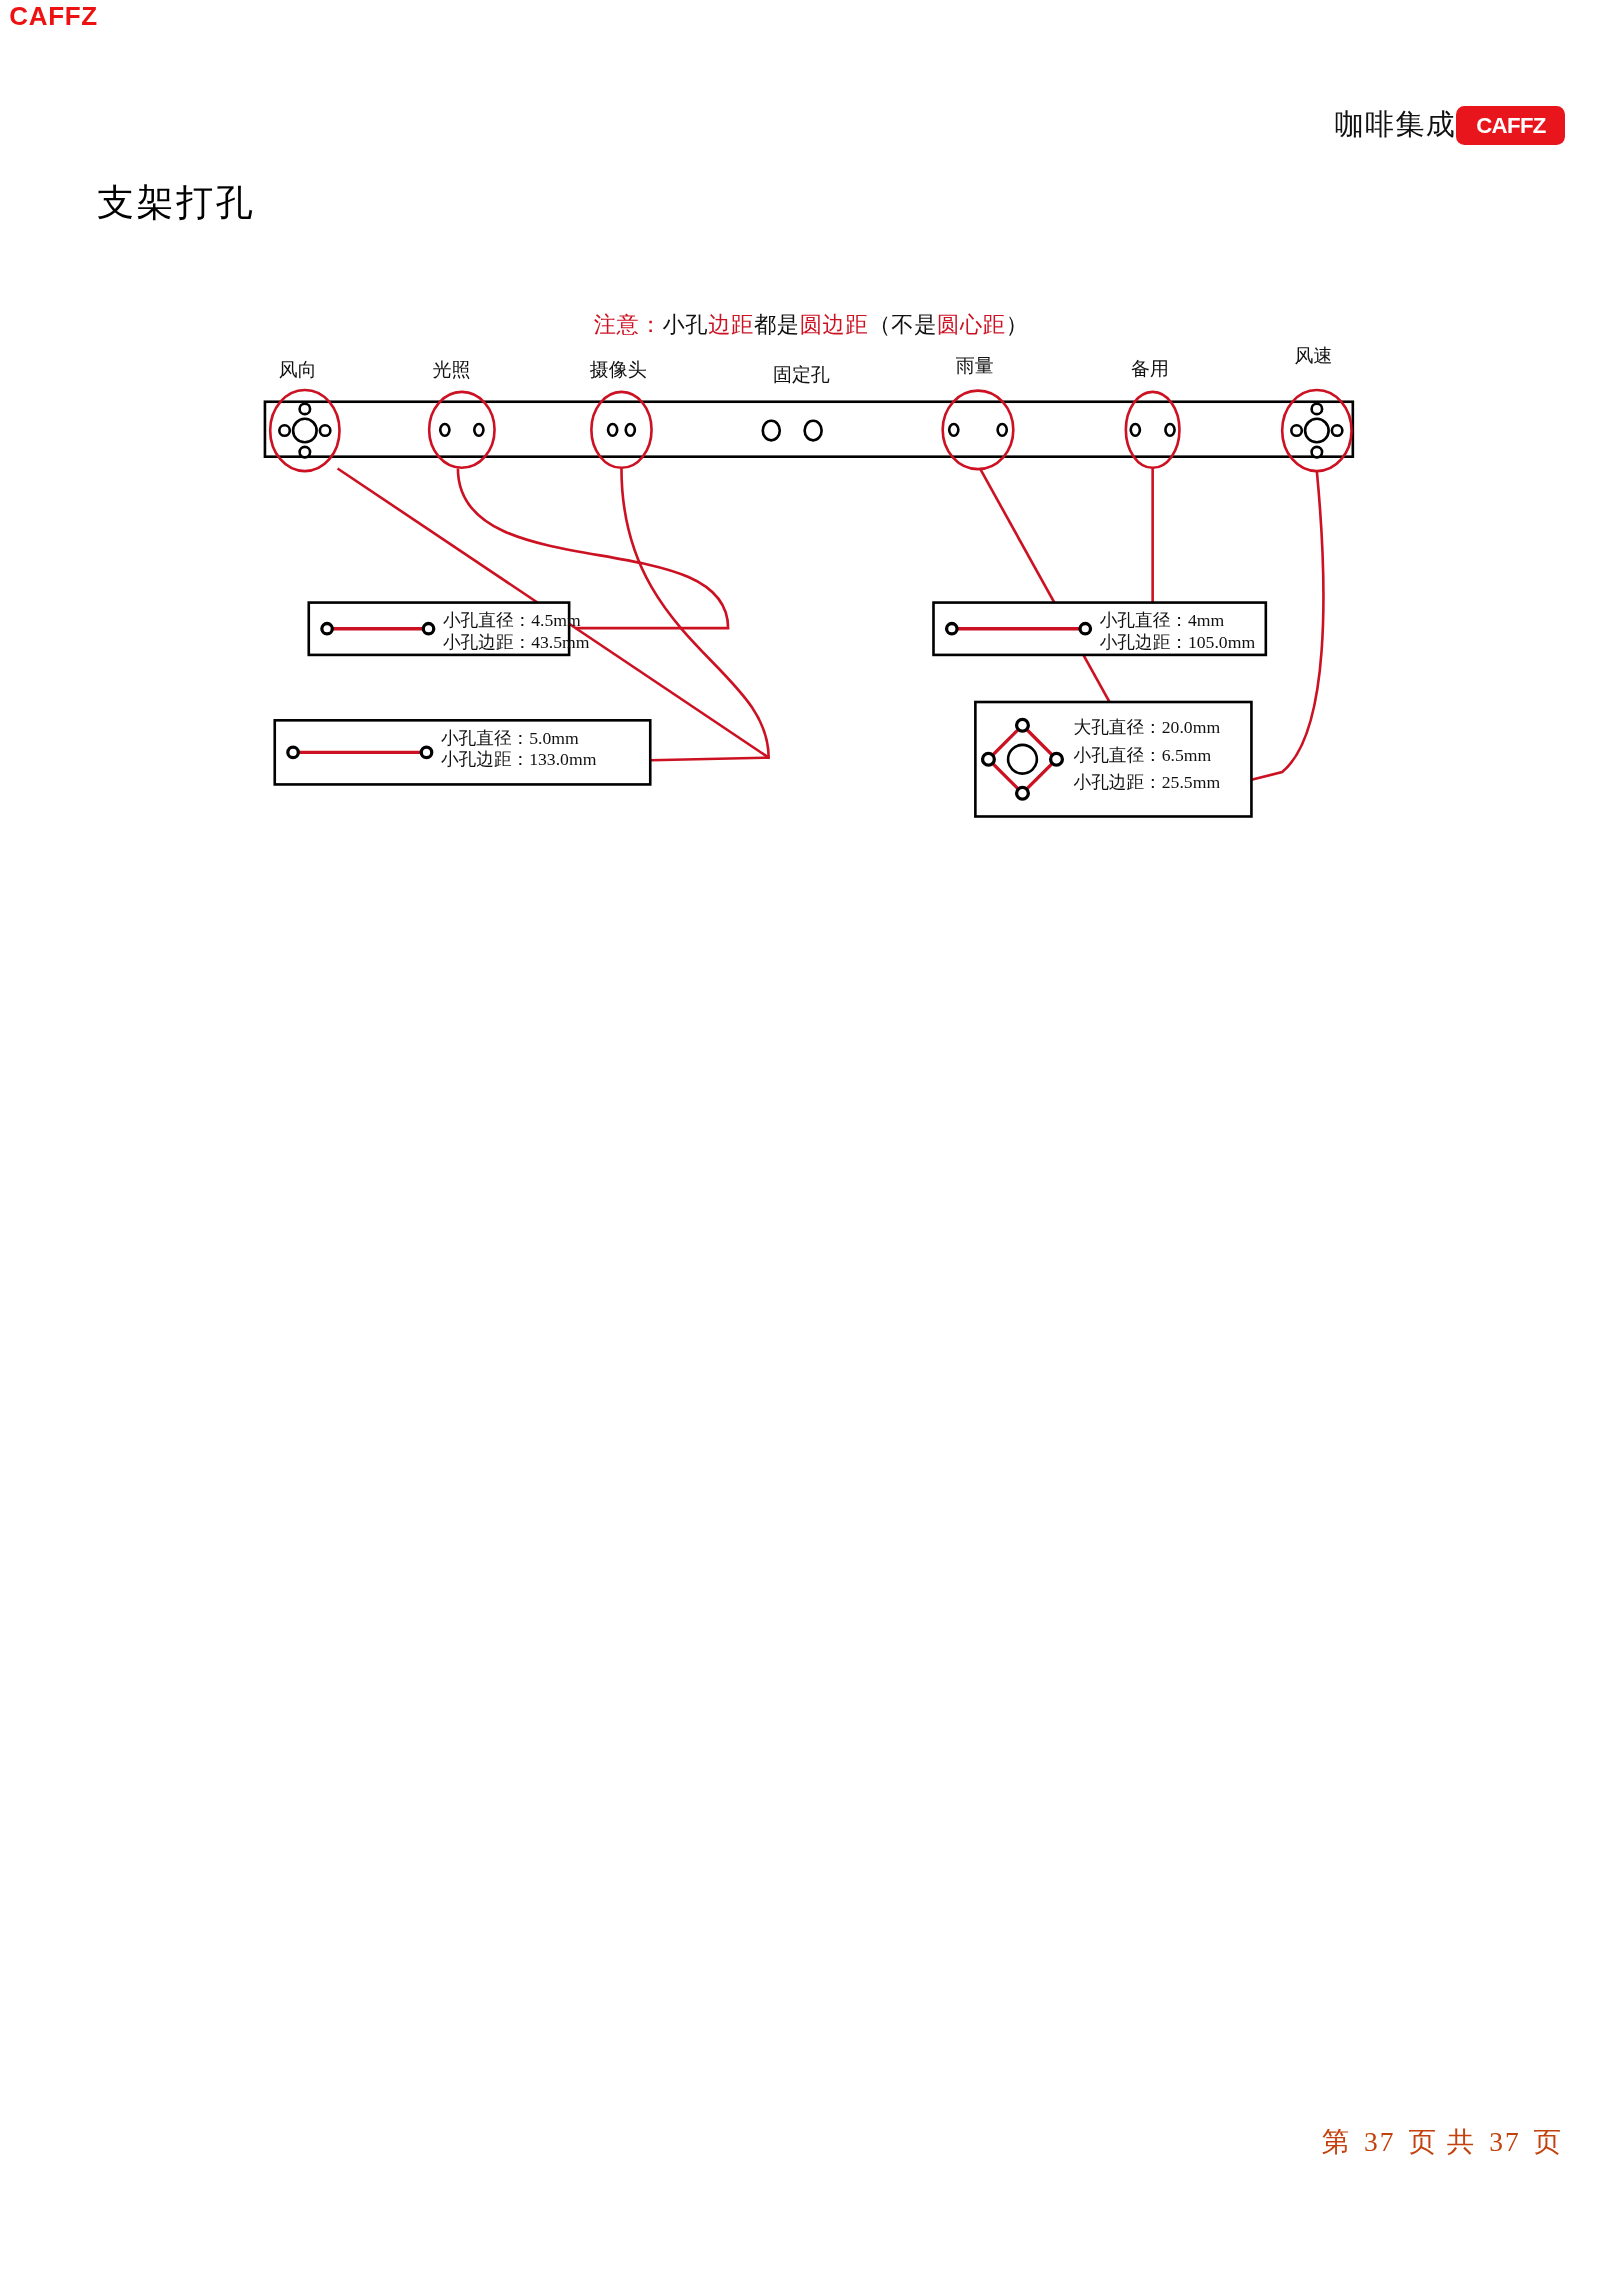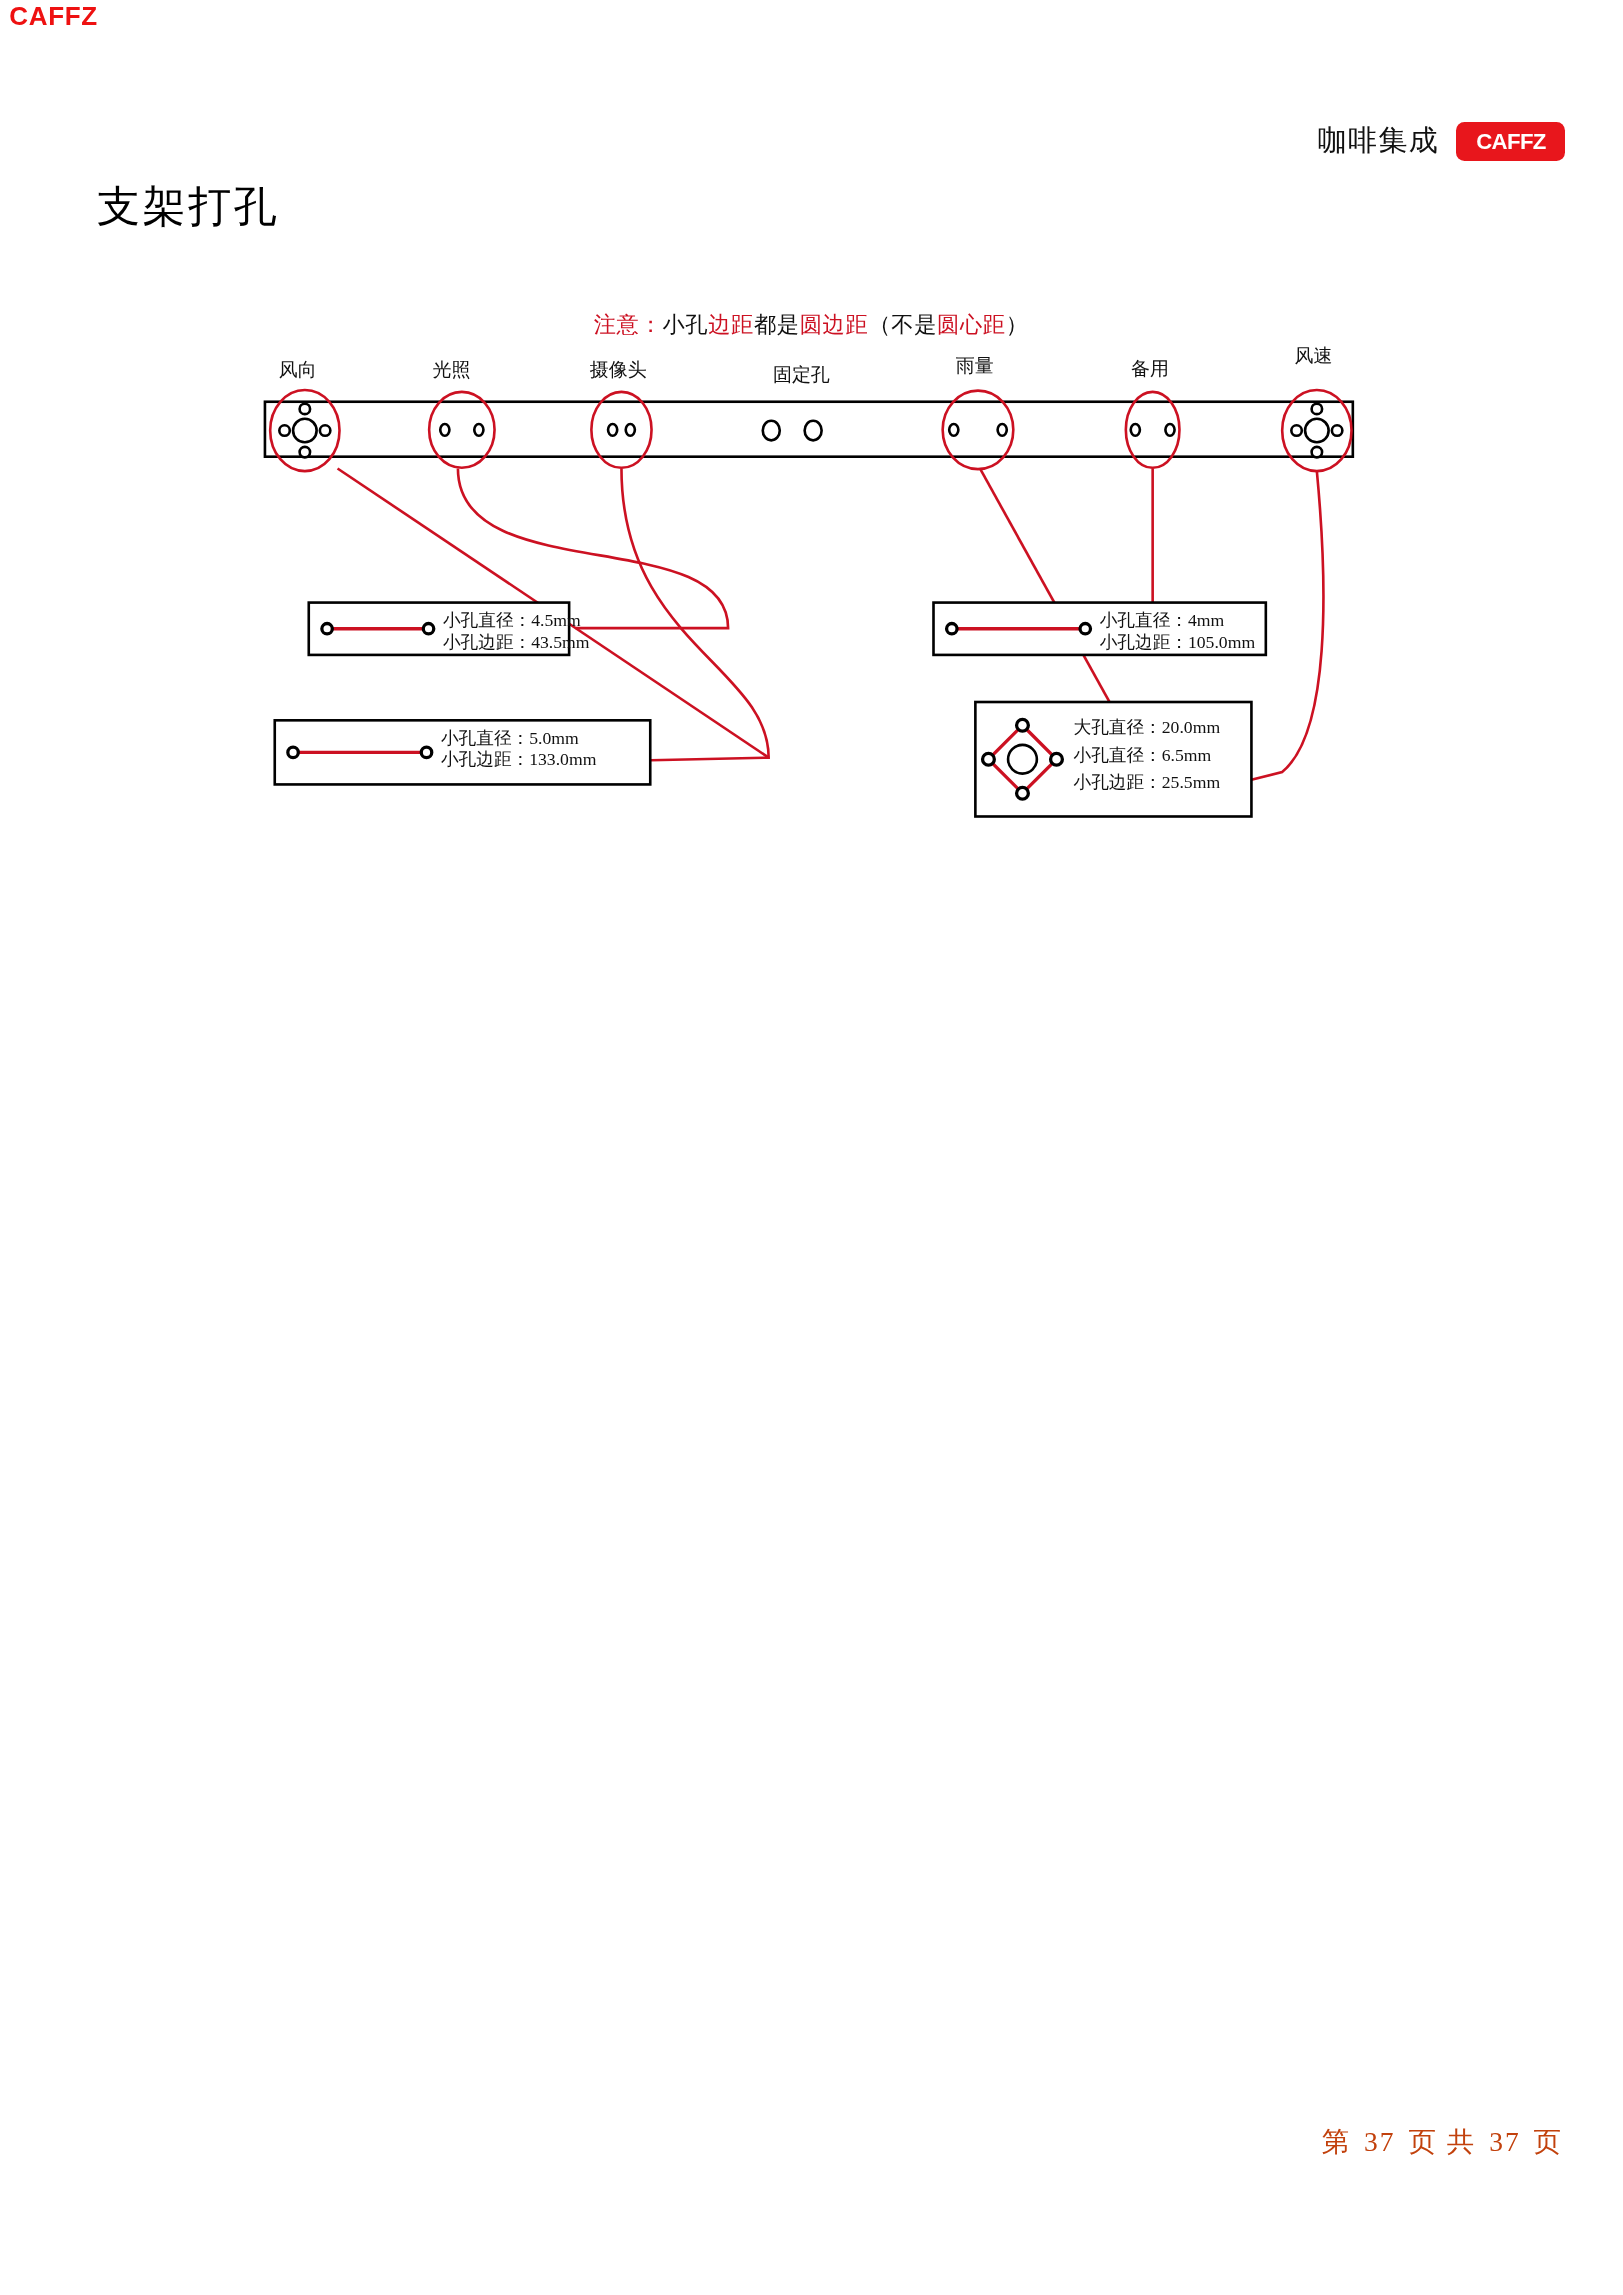--- a/index.html
+++ b/index.html
@@ -6,30 +6,30 @@
   body{
     width:1623px;height:2295px;background:#ffffff;
     font-family:"Liberation Serif","DejaVu Serif",serif;
     position:relative;overflow:hidden;
   }
   .wm{
     position:absolute;left:9.2px;top:1.3px;
     font-family:"Liberation Sans","DejaVu Sans",sans-serif;
     font-size:26px;font-weight:700;color:#ee1111;letter-spacing:0.7px;
   }
-  .hdr{position:absolute;right:58px;top:121px;display:flex;align-items:center;gap:17px;}
+  .hdr{position:absolute;right:58px;top:105px;display:flex;align-items:center;}
   .hdr-text{font-size:29px;color:#111;font-family:"Liberation Serif","DejaVu Serif",serif;letter-spacing:1.3px;}
   .logo{
     width:109px;height:39px;border-radius:8.5px;background:#e8161c;
     display:flex;align-items:center;justify-content:center;
   }
   .logo svg{display:block;}
   .title{
     position:absolute;left:97px;top:178px;
-    font-size:43px;color:#000;letter-spacing:2.6px;
+    font-size:37px;color:#000;letter-spacing:2.6px;
     font-family:"Liberation Serif","DejaVu Serif",serif;
   }
   .stage{position:absolute;left:0;top:0;width:1623px;height:1702px;}
   .stage svg{display:block;}
   .footer{
     position:absolute;right:58px;top:2124px;
     font-size:27.5px;color:#c2410c;letter-spacing:2px;
   }
   .footer span{margin:0 2px;}
 </style>

